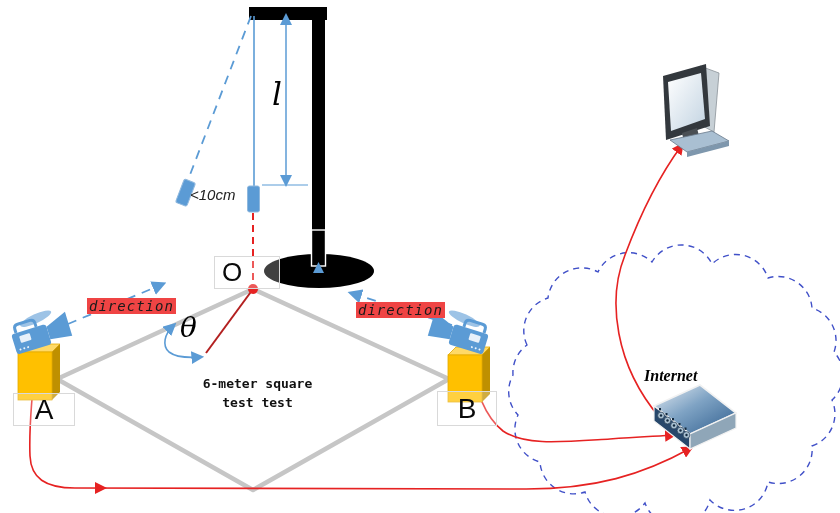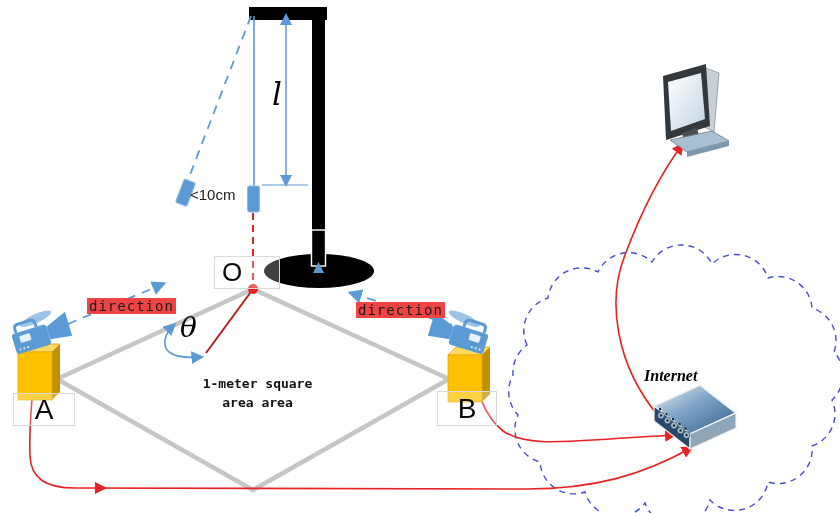--- a/index.html
+++ b/index.html
@@ -1,19 +1,19 @@
 <!DOCTYPE html>
 <html><head>
 <meta charset="utf-8">
 <style>
   html,body{margin:0;padding:0;background:#fff;}
   #stage{position:relative;width:840px;height:513px;background:#ffffff;overflow:hidden;
          font-family:"Liberation Sans",sans-serif;}
   #gfx{position:absolute;left:0;top:0;}
-  .lbl{position:absolute;color:#111;white-space:nowrap;}
+  .lbl{position:absolute;color:#111;white-space:nowrap;font-style:italic;}
   .mono{font-family:"DejaVu Sans Mono",monospace;font-size:14px;letter-spacing:1px;color:#1a1a1a;background:#ef4444;padding:0 2px;}
   .mono-bold{font-family:"DejaVu Sans Mono",monospace;font-weight:bold;font-size:13px;color:#111;}
   .serif-it{font-family:"DejaVu Serif",serif;font-style:italic;color:#000;}
   .ptbox{position:absolute;border:1px solid #d9d9d9;background:rgba(255,255,255,0.25);
          display:flex;align-items:center;font-size:27px;color:#0a0a0a;
          font-family:"Liberation Sans",sans-serif;}
   .ptbox.center{justify-content:center;}
   #area-label{position:absolute;left:175px;top:374px;width:165px;text-align:center;line-height:19px;}
   #internet-label{position:absolute;left:644px;top:367px;font-family:Liberation Serif, serif;
                   font-style:italic;font-weight:bold;font-size:16px;color:#000;}
@@ -177,22 +177,22 @@
   <span>O</span>
 </div>
 
 <div class="lbl serif-it" style="left:180px;top:311px;font-size:28px;">θ</div>
 
 <div class="lbl mono" style="left:87px;top:298px;">direction</div>
 
 <div class="lbl mono" style="left:356px;top:302px;">direction</div>
 
 <div id="area-label">
-  <div class="mono-bold">1-meter square</div>
-  <div class="mono-bold">area area</div>
+  <div class="mono-bold">6-meter square</div>
+  <div class="mono-bold">test test</div>
 </div>
 
 <div class="ptbox center" style="left:13px;top:393px;width:60px;height:31px;font-size:28px;">
   <span>A</span>
 </div>
 
 <div class="ptbox center" style="left:437px;top:391px;width:58px;height:33px;font-size:28px;">
   <span>B</span>
 </div>
 

